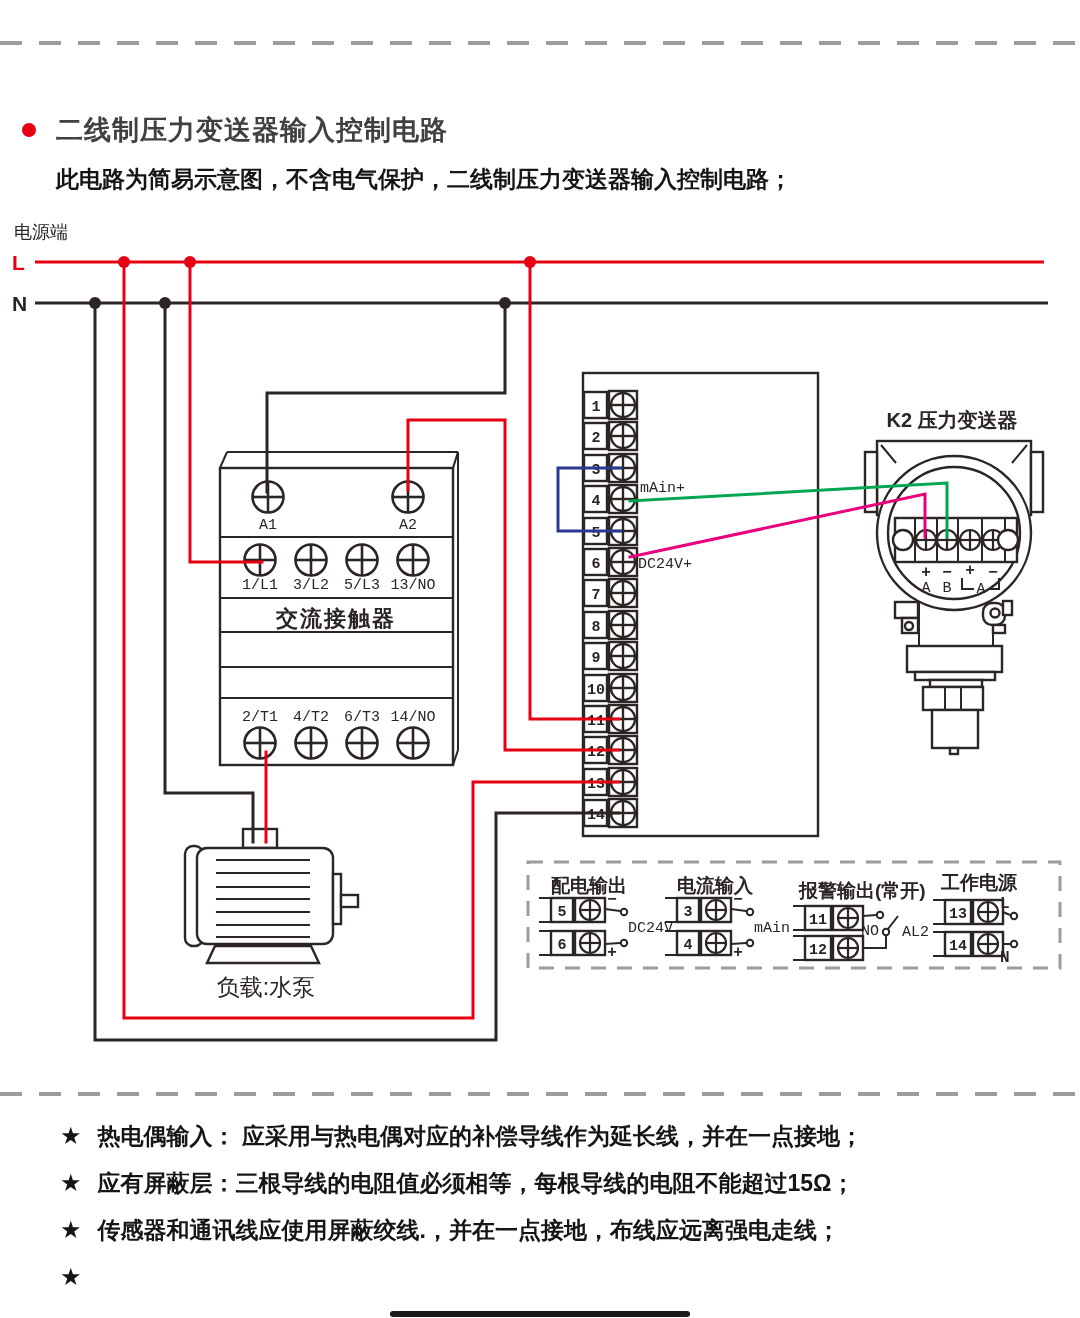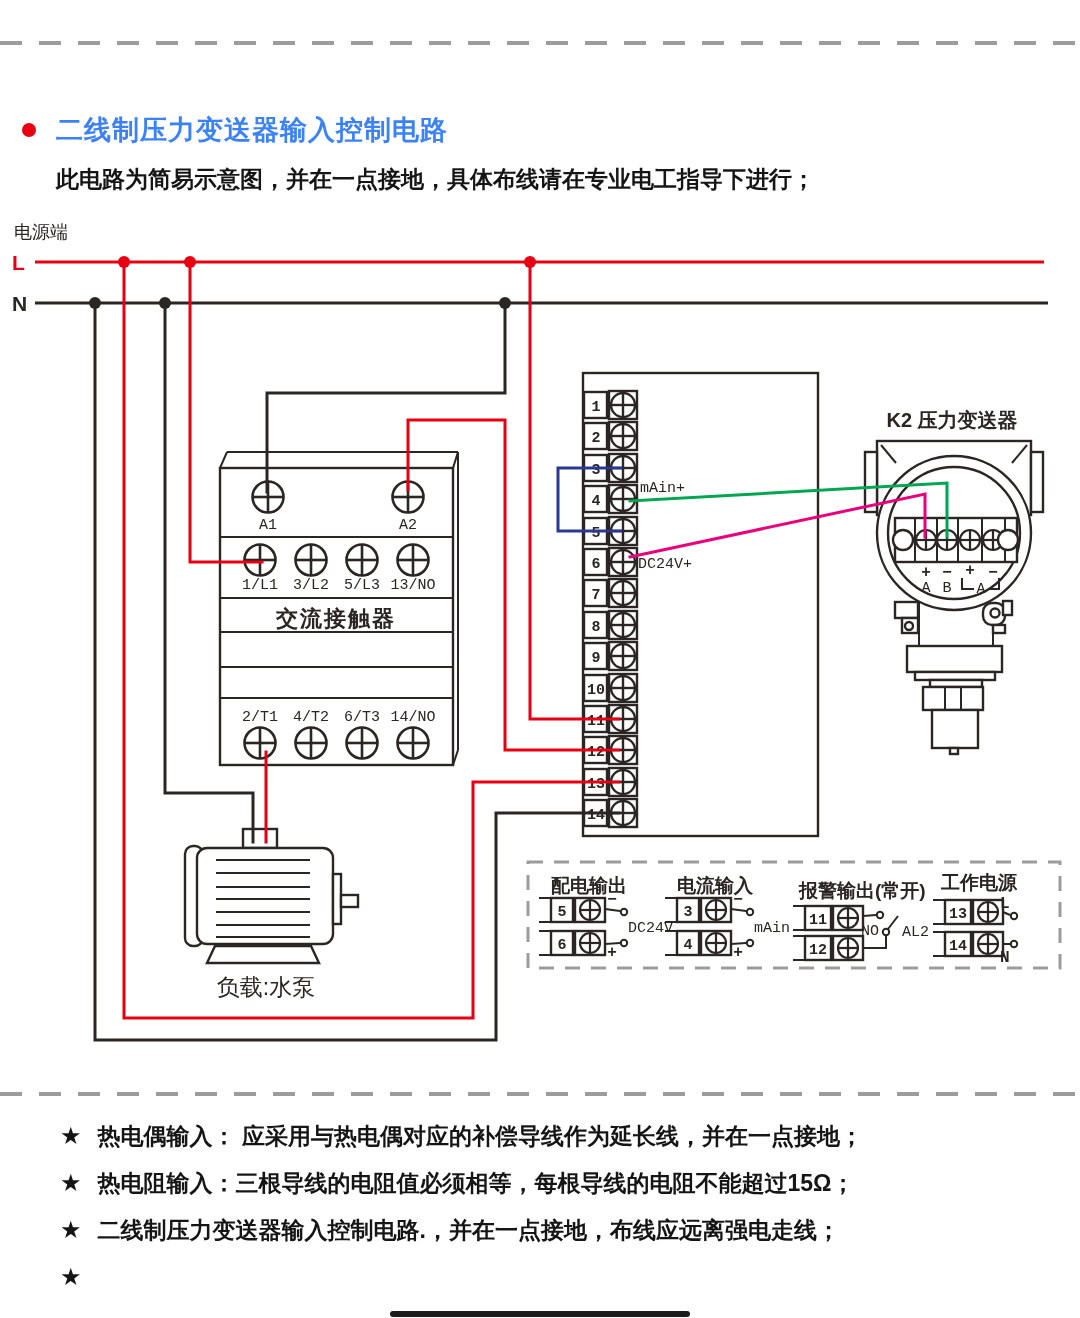--- a/index.html
+++ b/index.html
@@ -19,21 +19,21 @@
   .thin{stroke:#2b2523;stroke-width:2;fill:none;}
   .lbl{font-family:"Liberation Mono",monospace;font-size:15px;fill:#2b2523;}
   .lblb{font-family:"Liberation Mono",monospace;font-size:15px;font-weight:bold;fill:#2b2523;}
   .cjk{font-family:"Liberation Sans",sans-serif;fill:#2b2523;}
   .sign{font-family:"Liberation Mono",monospace;font-size:16px;font-weight:bold;fill:#2b2523;}
 
   
   .hdr{position:absolute;left:22px;top:112px;width:1030px;}
   .hdr .trow{display:flex;align-items:center;}
   .bullet{width:14px;height:14px;border-radius:50%;background:#e60012;margin-right:20px;flex:0 0 auto;}
-  .title{font-size:27px;font-weight:bold;color:#3b82f6;letter-spacing:1px;}
+  .title{font-size:27px;font-weight:bold;color:#404040;letter-spacing:1px;}
   .subtitle{margin-left:34px;margin-top:16px;font-size:23px;font-weight:bold;color:#151515;}
   .notes{position:absolute;left:60px;top:1121px;width:990px;}
   .note-row{display:flex;align-items:flex-start;margin-bottom:17px;}
   .star{font-size:24px;color:#151515;margin-right:16px;line-height:30px;}
   .note-text{font-size:23px;font-weight:bold;color:#151515;line-height:30px;}
   .bottom-bar{position:absolute;left:390px;top:1311px;width:300px;height:6px;border-radius:3px;background:#1b1b1b;}
 </style>
 </head>
 <body>
 
@@ -399,35 +399,35 @@
         <text class="sign" x="1000" y="962">N</text>
       </g>
     </g>
   </svg>
 
   <div class="hdr">
     <div class="trow">
       <span class="bullet"></span>
       <span class="title">二线制压力变送器输入控制电路</span>
     </div>
-    <div class="subtitle">此电路为简易示意图，并在一点接地，具体布线请在专业电工指导下进行；</div>
+    <div class="subtitle">此电路为简易示意图，不含电气保护，二线制压力变送器输入控制电路；</div>
   </div>
 
   <div class="notes">
     <div class="note-row">
       <span class="star">★</span>
       <span class="note-text">热电偶输入： 应采用与热电偶对应的补偿导线作为延长线，并在一点接地；</span>
     </div>
     <div class="note-row">
       <span class="star">★</span>
-      <span class="note-text">热电阻输入：三根导线的电阻值必须相等，每根导线的电阻不能超过15Ω；</span>
+      <span class="note-text">应有屏蔽层：三根导线的电阻值必须相等，每根导线的电阻不能超过15Ω；</span>
     </div>
     <div class="note-row">
       <span class="star">★</span>
-      <span class="note-text">二线制压力变送器输入控制电路.，并在一点接地，布线应远离强电走线；</span>
+      <span class="note-text">传感器和通讯线应使用屏蔽绞线.，并在一点接地，布线应远离强电走线；</span>
     </div>
     <div class="note-row">
       <span class="star">★</span>
     </div>
   </div>
 
   <div class="bottom-bar"></div>
 </div>
 
 </body></html>

